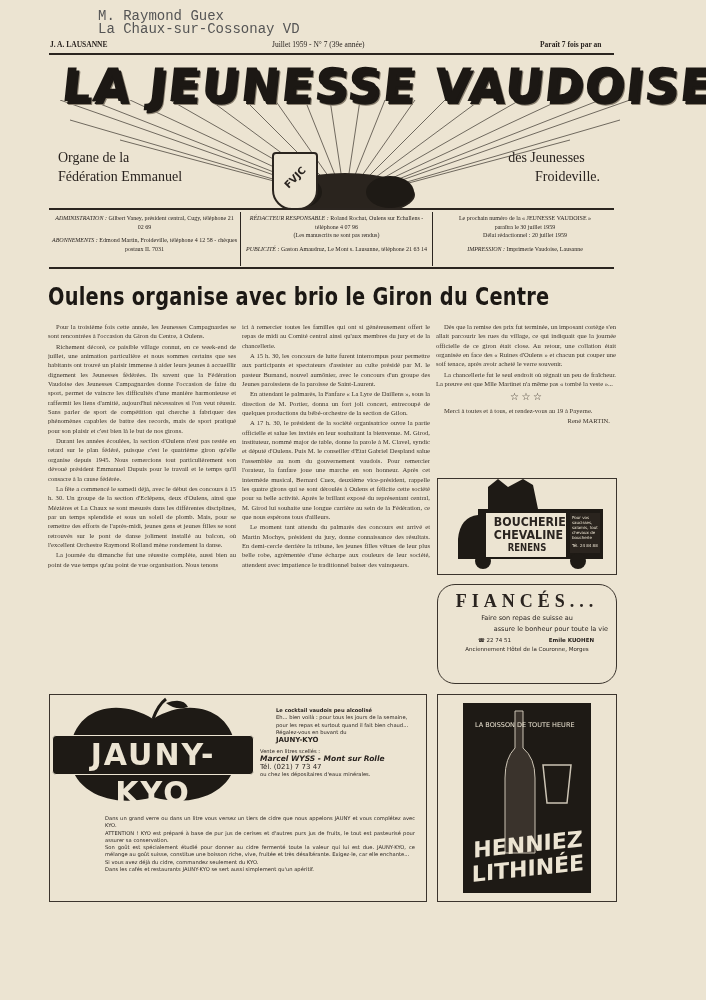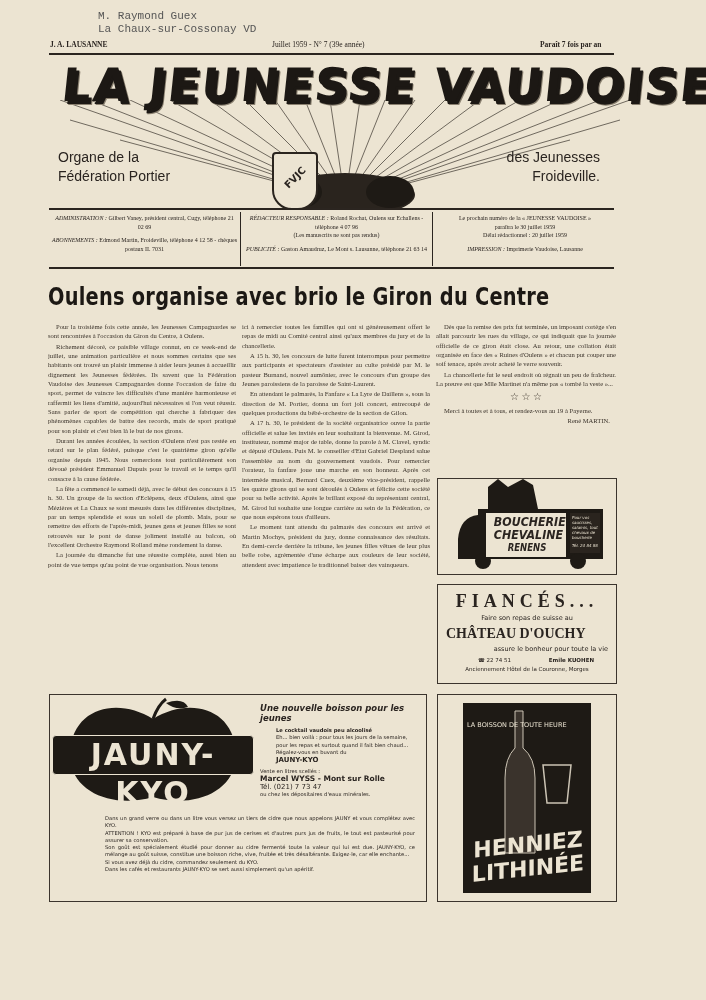--- a/index.html
+++ b/index.html
@@ -1,22 +1,22 @@
 <!DOCTYPE html>
 <html><head>
 <meta charset="utf-8">
 <style>
   html,body{margin:0;padding:0;}
   body{width:706px;height:1000px;background:#ece4d2;position:relative;overflow:hidden;font-family:"Liberation Serif",serif;color:#2a2420;}
   .abs{position:absolute;}
-  .addr{font-family:"Liberation Mono",monospace;font-size:11px;color:#555;line-height:13px;}
+  .addr{font-family:"Liberation Mono",monospace;font-size:14px;color:#555;line-height:13px;}
   .topline{font-size:7.5px;font-weight:bold;}
   .rule{background:#2b2520;}
   .masthead{font-family:"DejaVu Sans",sans-serif;font-weight:900;font-size:46px;letter-spacing:2px;transform:skewX(-6deg);color:#1c1814;text-shadow:3px 3px 0 #1c1814, 4px 4px 0 #8a8070;white-space:nowrap;}
-  .tagline{font-family:Liberation Sans, sans-serif;font-size:14px;line-height:19px;color:#2a2420;}
+  .tagline{font-family:Liberation Serif, serif;font-size:14px;line-height:19px;color:#2a2420;}
   .rays{stroke:#3a332c;stroke-width:0.7;}
   .infobox{font-size:6px;line-height:8.5px;text-align:center;}
   .infobox i{font-style:italic;}
   .headline{font-family:"DejaVu Sans Condensed","DejaVu Sans",sans-serif;font-weight:900;font-size:25px;letter-spacing:0.3px;color:#1c1814;white-space:nowrap;transform:scaleX(0.86);transform-origin:left;}
   .col{font-size:6.6px;line-height:9.35px;text-align:justify;color:#3a322a;}
   .col p{margin:0 0 1px 0;text-indent:8px;}
   .adbox{border:1.5px solid #3b342d;}
   .sans{font-family:"DejaVu Sans",sans-serif;}
 </style>
 </head>
@@ -62,24 +62,24 @@
   <ellipse cx="330" cy="92" rx="24" ry="16" fill="#1e1a15"></ellipse>
 </svg>
 <div class="abs" style="left:272px;top:152px;width:42px;height:54px;background:#ece4d2;border:2px solid #2a241e;border-radius:4px 4px 20px 20px;">
   <div class="sans" style="font-size:10px;font-weight:bold;transform:rotate(-45deg);margin-top:18px;text-align:center;">FVJC</div>
 </div>
 
 <div class="abs masthead" style="left:62px;top:58px;">LA JEUNESSE VAUDOISE</div>
 
 <div class="abs tagline" style="left:58px;top:148px;">
   <div>Organe de la</div>
-  <div>Fédération Portier</div>
+  <div>Fédération Emmanuel</div>
 </div>
 <div class="abs tagline" style="left:490px;top:148px;text-align:right;width:110px;">
-  <div style="text-align:right;padding-left:3px;">des Jeunesses</div>
+  <div style="text-align:center;padding-left:3px;">des Jeunesses</div>
   <div>Froideville.</div>
 </div>
 
 <div class="abs rule" style="left:49px;top:208px;width:565px;height:2px;"></div>
 <div class="abs infobox" style="left:52px;top:214px;width:185px;">
   <div><i>ADMINISTRATION :</i> <span>Gilbert Vaney, président central, Cugy, téléphone 21 02 69</span></div>
   <div style="margin-top:5px;"><i>ABONNEMENTS :</i> <span>Edmond Martin, Froideville, téléphone 4 12 58 - chèques postaux II. 7031</span></div>
 </div>
 <div class="abs" style="left:240px;top:212px;width:1px;height:54px;background:#2b2520;"></div>
 <div class="abs infobox" style="left:244px;top:214px;width:185px;">
@@ -113,86 +113,84 @@
   <p>Le moment tant attendu du palmarès des concours est arrivé et Martin Mochys, président du jury, donne connaissance des résultats. En demi-cercle derrière la tribune, les jeunes filles vêtues de leur plus belle robe, agrémentée d'une écharpe aux couleurs de leur société, attendent avec impatience le traditionnel baiser des vainqueurs.</p>
 </div>
 <div class="abs col" style="left:436px;top:322px;width:180px;">
   <p>Dès que la remise des prix fut terminée, un imposant cortège s'en allait parcourir les rues du village, ce qui indiquait que la journée officielle de ce giron était close. Au retour, une collation était organisée en face des « Ruines d'Oulens » et chacun put couper une soif tenace, après avoir acheté le verre souvenir.</p>
   <p>La chancellerie fut le seul endroit où régnait un peu de fraîcheur. La preuve est que Mlle Martinet n'a même pas « tombé la veste »...</p>
   <div style="text-align:center;margin:4px 0;font-size:10px;">☆ ☆ ☆</div>
   <p>Merci à toutes et à tous, et rendez-vous au 19 à Payerne.</p>
   <div style="text-align:right;padding-right:6px;">René MARTIN.</div>
 </div>
 
-<div class="abs adbox" style="left:437px;top:478px;width:178px;height:95px;font-style:italic;">
+<div class="abs adbox" style="left:437px;top:478px;width:178px;height:95px;">
   <svg width="178" height="95">
     <path d="M20 60 Q22 38 40 36 L40 30 L165 30 L165 80 L20 80 Z" fill="#1e1a15"></path>
     <path d="M50 8 L60 0 L70 8 L85 0 L95 6 L100 30 L50 30 Z" fill="#1e1a15"></path>
     <circle cx="45" cy="82" r="8" fill="#1e1a15"></circle>
       <circle cx="140" cy="82" r="8" fill="#1e1a15"></circle>
     <rect x="48" y="34" width="80" height="44" fill="#ece4d2"></rect>
     <rect x="132" y="34" width="30" height="40" fill="#2a241e"></rect>
   </svg>
   <div class="abs sans" style="left:50px;top:36px;width:78px;text-align:center;font-weight:900;line-height:13px;transform:scaleX(0.85);">
     <div style="font-size:13px;">BOUCHERIE</div>
     <div style="font-size:13px;">CHEVALINE</div>
     <div style="font-size:10px;">RENENS</div>
   </div>
   <div class="abs sans" style="left:134px;top:36px;width:27px;font-size:4px;line-height:5px;color:#ece4d2;">
     <div>Pour vos saucisses, salamis, tout chevaux de boucherie</div>
     <div style="margin-top:3px;">Tél. 24 84 88</div>
   </div>
 </div>
 
-<div class="abs adbox" style="left:437px;top:584px;width:178px;height:98px;text-align:center;">
+<div class="abs adbox" style="left:437px;top:584px;width:178px;height:98px;text-align:center;border-radius:18px;">
   <div style="font-size:18px;font-weight:bold;letter-spacing:5px;margin-top:6px;">FIANCÉS...</div>
   <div class="sans" style="font-size:6.5px;margin-top:2px;">Faire son repas de suisse au</div>
-  <div style="font-size:14px;font-weight:bold;margin-top:4px;text-align:left;padding-left:8px;">CHÂTEAU D'OUCHY</div>
   <div class="sans" style="font-size:6.5px;margin-top:3px;text-align:right;padding-right:8px;">assure le bonheur pour toute la vie</div>
   <div class="sans" style="font-size:5.5px;margin-top:4px;display:flex;justify-content:space-between;padding:0 22px 0 40px;">
     <span>☎ 22 74 51</span>
     <span style="font-weight:bold;">Emile KUOHEN</span>
   </div>
   <div class="sans" style="font-size:5.5px;margin-top:3px;">Anciennement Hôtel de la Couronne, Morges</div>
 </div>
 
 <div class="abs adbox" style="left:49px;top:694px;width:376px;height:206px;">
   <svg class="abs" style="left:8px;top:2px;" width="190" height="110">
     <path d="M95 22 C60 0 15 10 12 55 C10 95 55 112 95 100 C135 112 180 95 178 55 C175 10 130 0 95 22 Z" fill="#1e1a15"></path>
     <path d="M95 22 Q100 8 108 2" stroke="#1e1a15" stroke-width="3" fill="none"></path>
     <path d="M108 6 Q125 0 130 10 Q118 14 108 6 Z" fill="#1e1a15"></path>
   </svg>
   <div class="abs sans" style="left:2px;top:40px;width:200px;height:38px;background:#1e1a15;border-radius:4px;border:1px solid #ece4d2;color:#ece4d2;font-size:30px;font-weight:bold;text-align:center;line-height:38px;letter-spacing:2px;">JAUNY-KYO</div>
   <div class="abs sans" style="left:210px;top:8px;width:160px;">
-    <div style="font-size:8.5px;font-weight:bold;font-style:italic;">Une nouvelle boisson pour les jeunes</div>
     <div style="font-size:5.2px;line-height:7.4px;margin-top:4px;padding-left:16px;">
       <div style="font-weight:bold;">Le cocktail vaudois peu alcoolisé</div>
       <div>Eh... bien voilà : pour tous les jours de la semaine, pour les repas et surtout quand il fait bien chaud...</div>
       <div>Régalez-vous en buvant du</div>
       <div style="font-size:7px;font-weight:bold;">JAUNY-KYO</div>
     </div>
     <div style="font-size:5.2px;margin-top:4px;">Vente en litres scellés :</div>
-    <div style="font-size:7.5px;font-weight:bold;">Marcel WYSS - Mont sur Rolle</div>
+    <div style="font-size:7.5px;font-weight:bold;font-style:italic;">Marcel WYSS - Mont sur Rolle</div>
     <div style="font-size:7px;">Tél. (021) 7 73 47</div>
     <div style="font-size:5.2px;">ou chez les dépositaires d'eaux minérales.</div>
   </div>
   <div class="abs sans" style="left:55px;top:120px;width:310px;font-size:5.2px;line-height:7.3px;text-align:justify;">
     <div>Dans un grand verre ou dans un litre vous versez un tiers de cidre que nous appelons JAUNY et vous complétez avec KYO.</div>
     <div>ATTENTION ! KYO est préparé à base de pur jus de cerises et d'autres purs jus de fruits, le tout est pasteurisé pour assurer sa conservation.</div>
     <div>Son goût est spécialement étudié pour donner au cidre fermenté toute la valeur qui lui est due. JAUNY-KYO, ce mélange au goût suisse, constitue une boisson riche, vive, fruitée et très désaltérante. Exigez-le, car elle enchante...</div>
     <div>Si vous avez déjà du cidre, commandez seulement du KYO.</div>
     <div>Dans les cafés et restaurants JAUNY-KYO se sert aussi simplement qu'un apéritif.</div>
   </div>
 </div>
 
 <div class="abs adbox" style="left:437px;top:694px;width:178px;height:206px;">
   <div class="abs" style="left:25px;top:8px;width:128px;height:190px;background:#1e1a15;">
     <svg class="abs" style="left:0;top:0;" width="128" height="190">
       <path d="M52 8 L60 8 L60 45 Q72 55 72 75 L72 150 L42 150 L42 75 Q42 55 52 45 Z" fill="#3a332c" stroke="#ccc4b4" stroke-width="1"></path>
       <path d="M80 62 L108 62 L104 100 L84 100 Z" fill="none" stroke="#ccc4b4" stroke-width="1.5"></path>
     </svg>
-    <div class="abs sans" style="left:4px;top:18px;width:115px;font-size:6.5px;color:#ece4d2;">LA BOISSON DE TOUTE HEURE</div>
+    <div class="abs sans" style="left:12px;top:18px;width:115px;font-size:6.5px;color:#ece4d2;">LA BOISSON DE TOUTE HEURE</div>
     <div class="abs sans" style="left:6px;top:130px;width:118px;text-align:center;font-size:22px;font-weight:900;color:#ece4d2;line-height:24px;transform:skewY(-6deg);">
       <div>HENNIEZ</div>
       <div>LITHINÉE</div>
     </div>
   </div>
 </div>
 
 </body></html>

